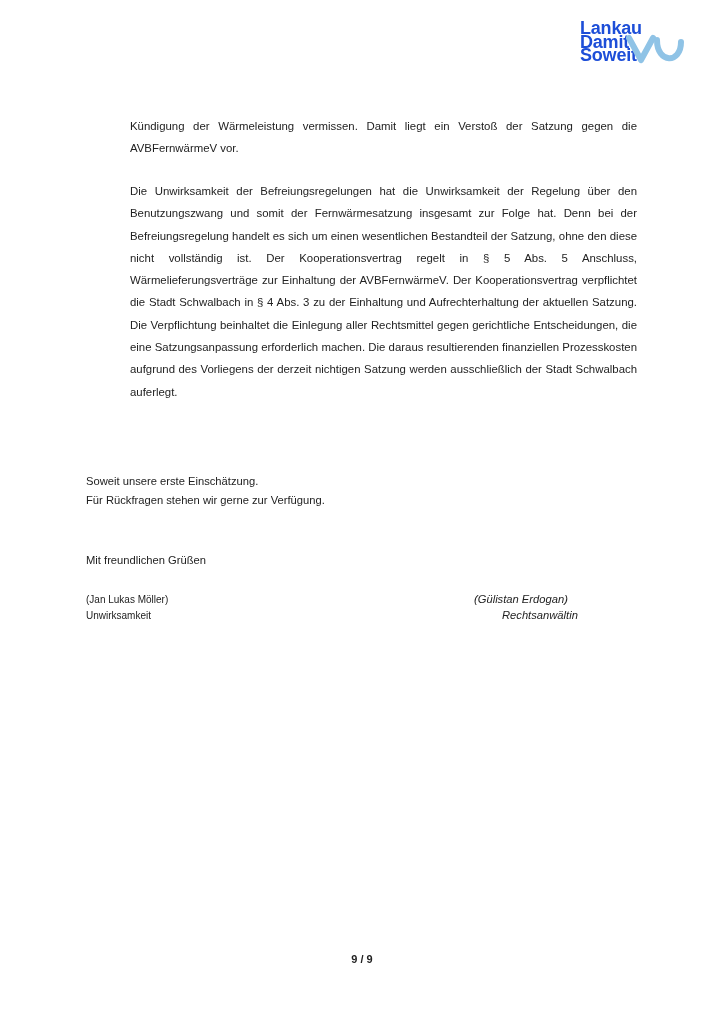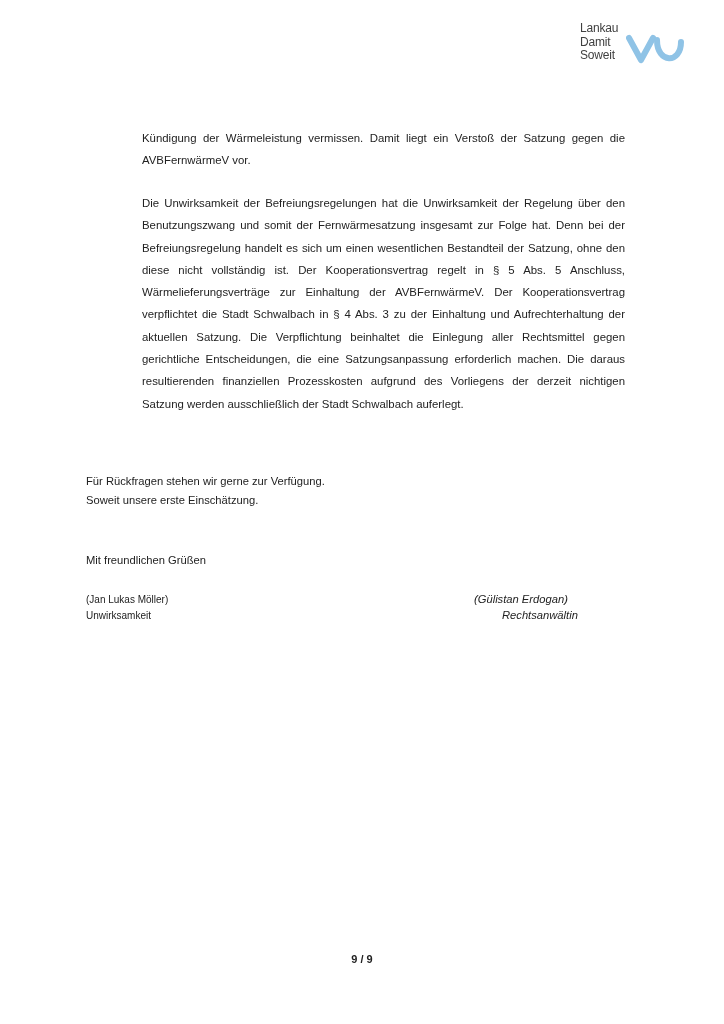--- a/index.html
+++ b/index.html
@@ -1,24 +1,24 @@
 <!DOCTYPE html>
 <html><head>
 <meta charset="utf-8">
 <style>
   html, body { margin: 0; padding: 0; background: #ffffff; }
   body { width: 724px; height: 1024px; position: relative; overflow: hidden;
          font-family: "Liberation Sans", sans-serif; color: #222; }
   .logo { position: absolute; left: 580px; top: 22px; width: 110px; height: 46px; }
-  .logo-text { position: absolute; left: 0; top: 0; font-size: 12px; line-height: 13.5px;
-               font-weight: normal; color: #404040; letter-spacing: -0.2px; }
+  .logo-text { position: absolute; left: 0; top: 0; font-size: 18px; line-height: 13.5px;
+               font-weight: bold; color: #1d4ed8; letter-spacing: -0.2px; }
   .logo-wave { position: absolute; left: 46px; top: 12px; }
   .body-block { position: absolute; left: 130px; width: 507px; font-size: 11.4px;
                 line-height: 22.3px; text-align: justify; text-align-last: left; }
-  .para p { margin: 12px; }
+  .para p { margin: 0; }
   .closing { position: absolute; left: 86px; font-size: 11.2px; line-height: 19px; }
   .sig-left { position: absolute; left: 86px; top: 592px; font-size: 10px; line-height: 15.5px; }
   .sig-right { position: absolute; left: 474px; top: 592px; font-size: 11.2px; line-height: 15.5px; font-style: italic; }
   .sig-right .role { padding-left: 2px; margin-left: 26px; }
   .page-num { position: absolute; top: 953px; left: 0; width: 724px; text-align: center;
               font-size: 11px; font-weight: bold; }
 </style>
 </head>
 <body>
 
@@ -36,22 +36,22 @@
 
 <div class="body-block para" style="top:115px;">
   <p>Kündigung der Wärmeleistung vermissen. Damit liegt ein Verstoß der Satzung gegen die AVBFernwärmeV vor.</p>
 </div>
 
 <div class="body-block para" style="top:180px;">
   <p>Die Unwirksamkeit der Befreiungsregelungen hat die Unwirksamkeit der Regelung über den Benutzungszwang und somit der Fernwärmesatzung insgesamt zur Folge hat. Denn bei der Befreiungsregelung handelt es sich um einen wesentlichen Bestandteil der Satzung, ohne den diese nicht vollständig ist. Der Kooperationsvertrag regelt in § 5 Abs. 5 Anschluss, Wärmelieferungsverträge zur Einhaltung der AVBFernwärmeV. Der Kooperationsvertrag verpflichtet die Stadt Schwalbach in § 4 Abs. 3 zu der Einhaltung und Aufrechterhaltung der aktuellen Satzung. Die Verpflichtung beinhaltet die Einlegung aller Rechtsmittel gegen gerichtliche Entscheidungen, die eine Satzungsanpassung erforderlich machen. Die daraus resultierenden finanziellen Prozesskosten aufgrund des Vorliegens der derzeit nichtigen Satzung werden ausschließlich der Stadt Schwalbach auferlegt.</p>
 </div>
 
 <div class="closing" style="top:472px;">
+  <div>Soweit unsere erste Einschätzung.</div>
   <div>Für Rückfragen stehen wir gerne zur Verfügung.</div>
-  <div>Soweit unsere erste Einschätzung.</div>
 </div>
 
 <div class="closing" style="top:551px;">Mit freundlichen Grüßen</div>
 
 <div class="sig-left">
   <div>(Jan Lukas Möller)</div>
   <div>Unwirksamkeit</div>
 </div>
 
 <div class="sig-right">

